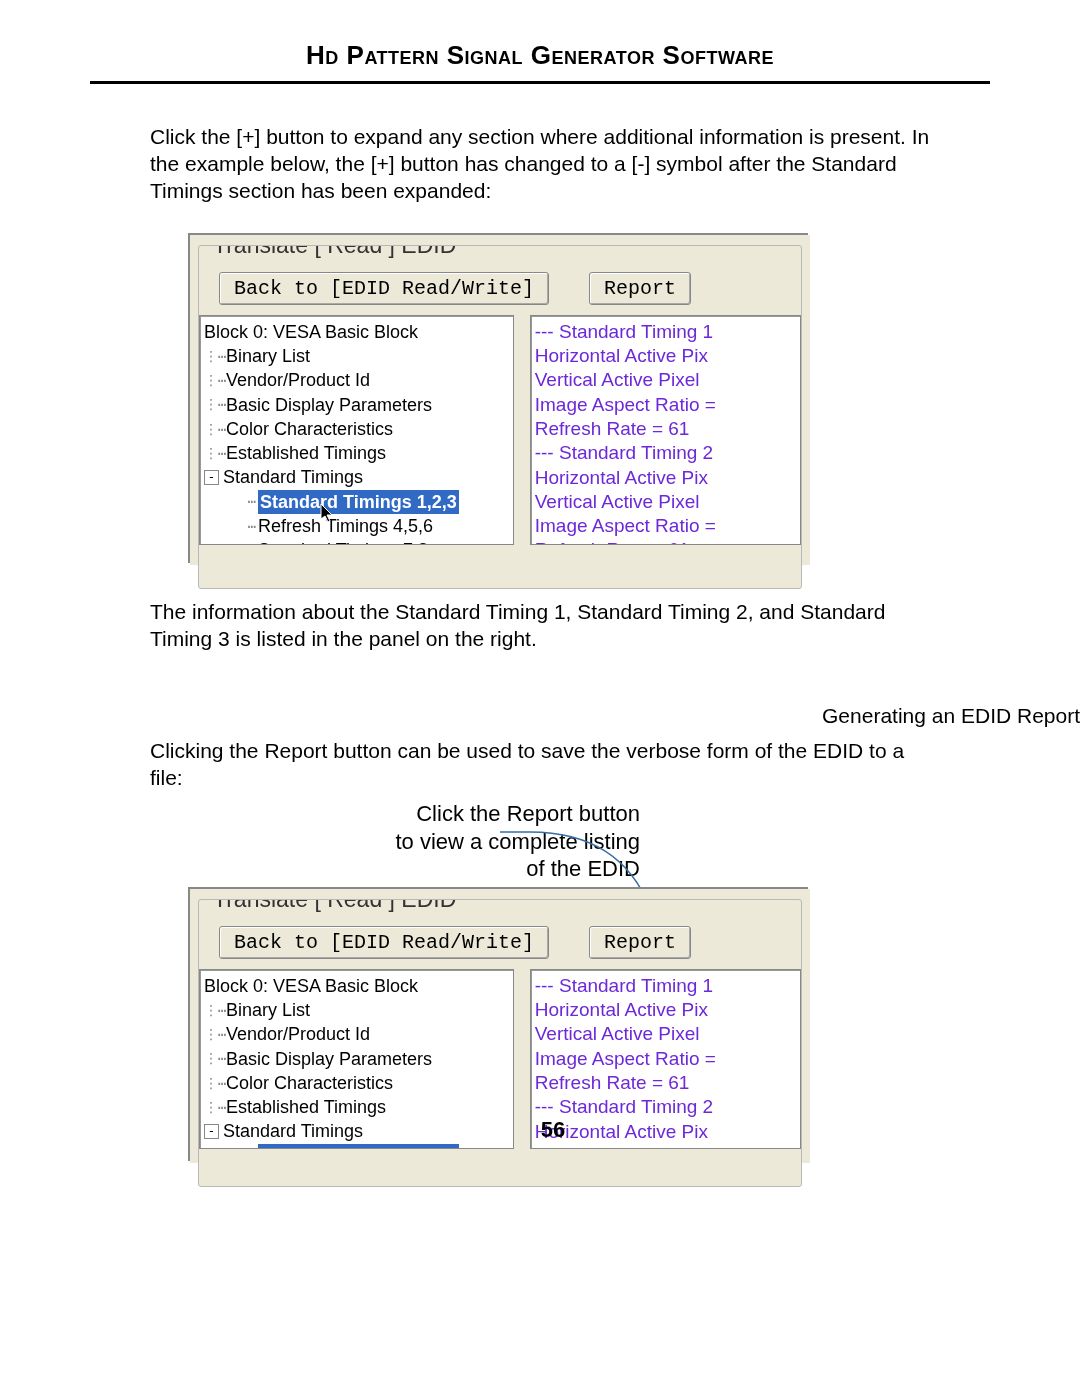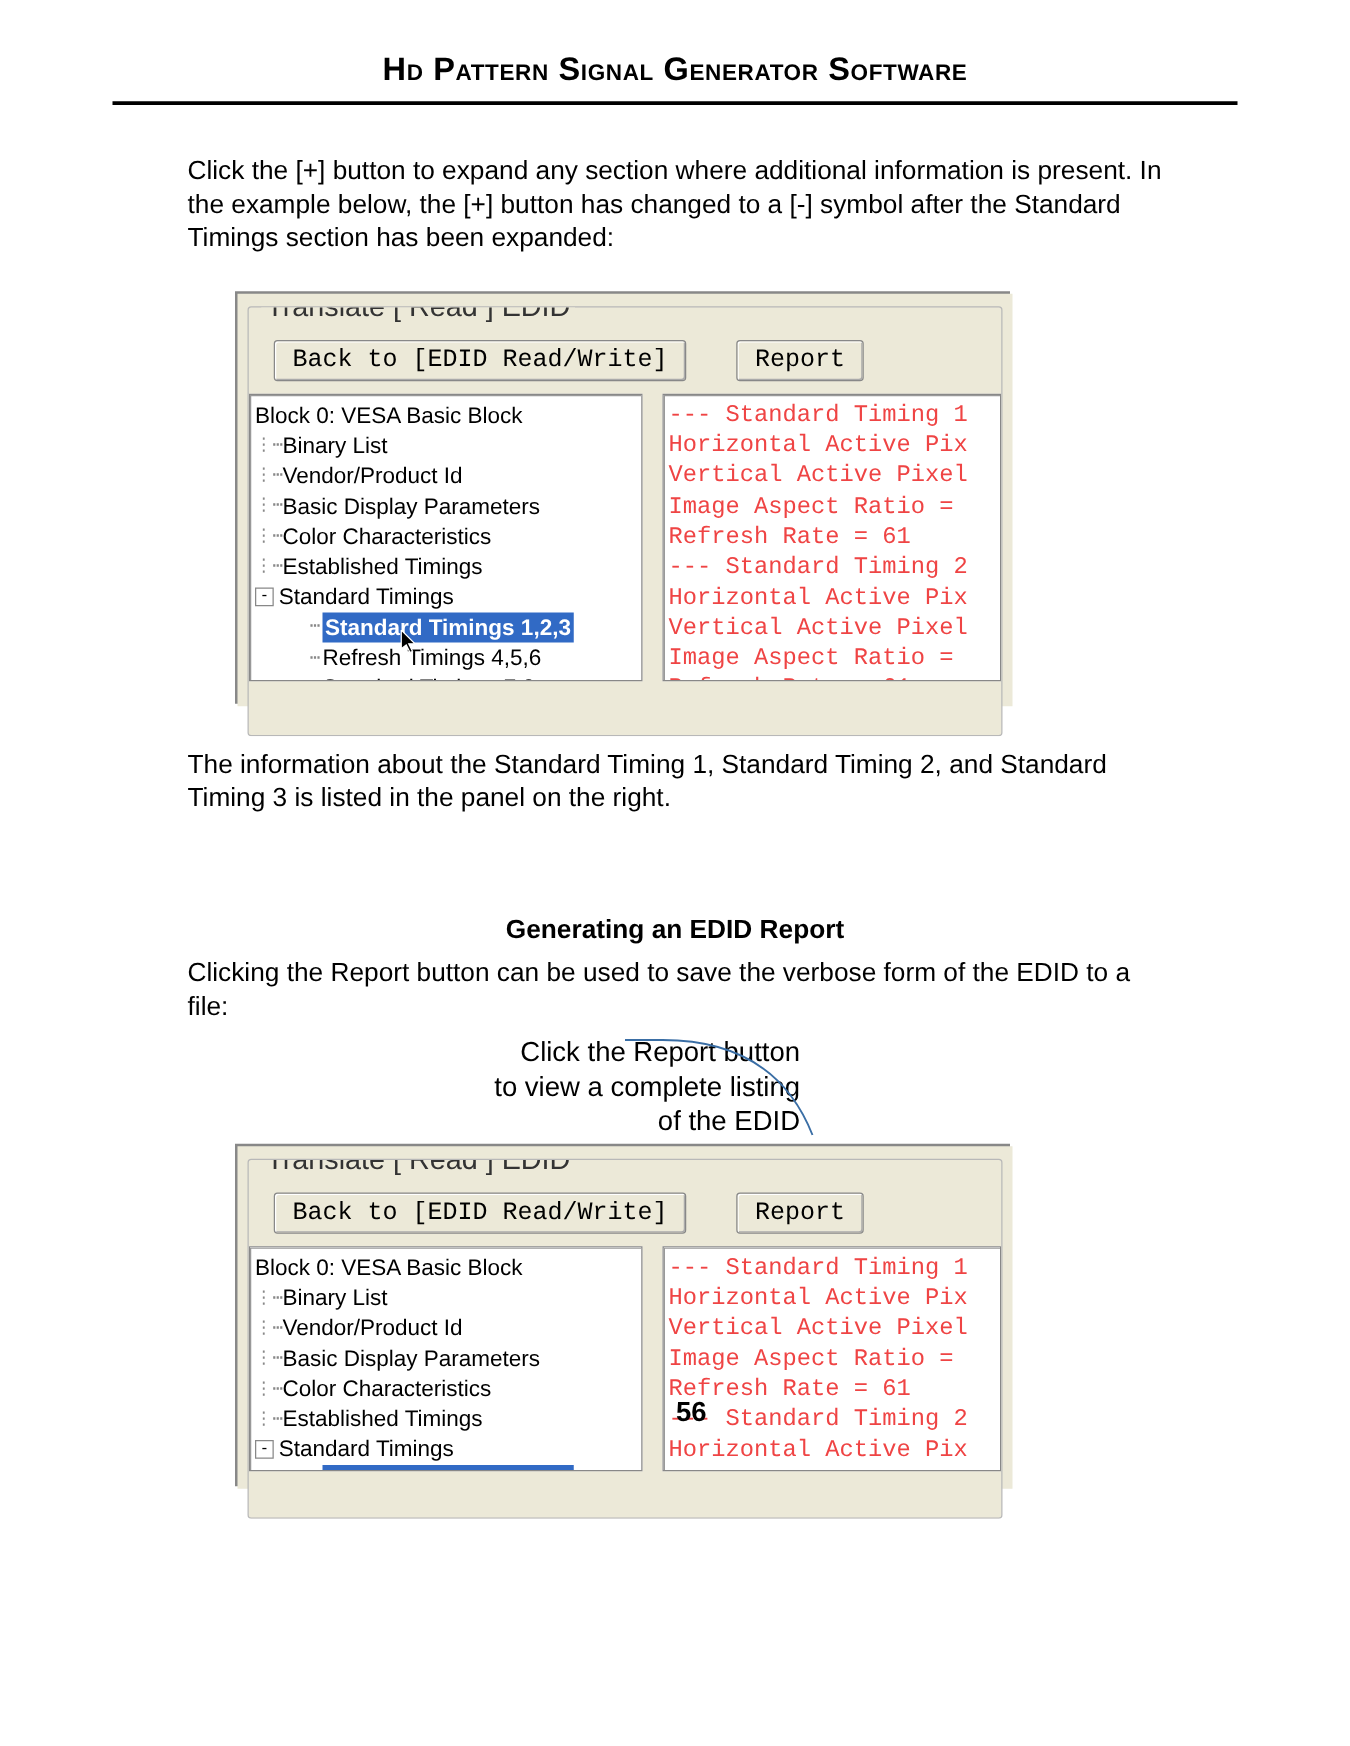--- a/index.html
+++ b/index.html
@@ -28,24 +28,24 @@
     border: none;
     border-top: 3px solid #000;
     margin: 10px 90px 0 90px;
   }
   .body-text {
     margin: 40px 140px 0 150px;
     font-size: 21px;
     line-height: 1.28;
   }
   .section-heading {
-    text-align: center;
-    font-weight: bold;
+    text-align: right;
+    font-weight: normal;
     font-size: 21px;
-    margin-top: 80px;
+    margin-top: 52px;
   }
   .callout {
     text-align: right;
     font-size: 22px;
     line-height: 1.25;
     width: 490px;
     margin-left: 150px;
     margin-top: 8px;
   }
   .callout-line {
@@ -166,25 +166,25 @@
     color:#fff;
     padding:0 2px;
     font-weight:bold;
   }
   .cursor {
     position:absolute;
     width:14px; height:20px;
     pointer-events:none;
   }
   .mono {
-    font-family: Liberation Mono, monospace;
+    font-family: Liberation Sans, sans-serif;
     font-size: 19px;
     line-height: 1.28;
     white-space: pre;
-    color:#ef4444;
+    color:#6d28d9;
   }
 
   
   .shot-1 { height: 330px; }
   .shot-2 { height: 274px; }
 
 </style>
 </head>
 <body>
 

